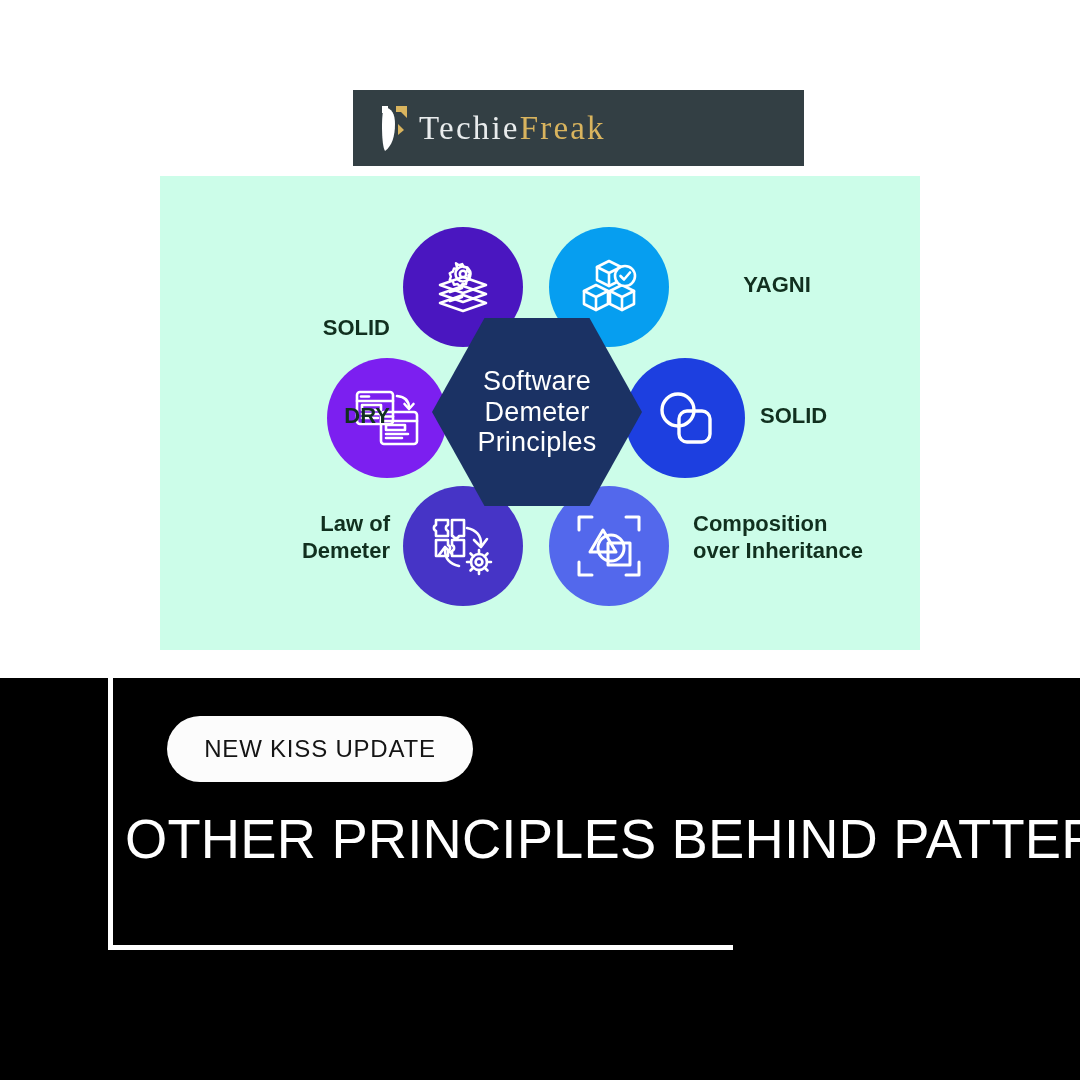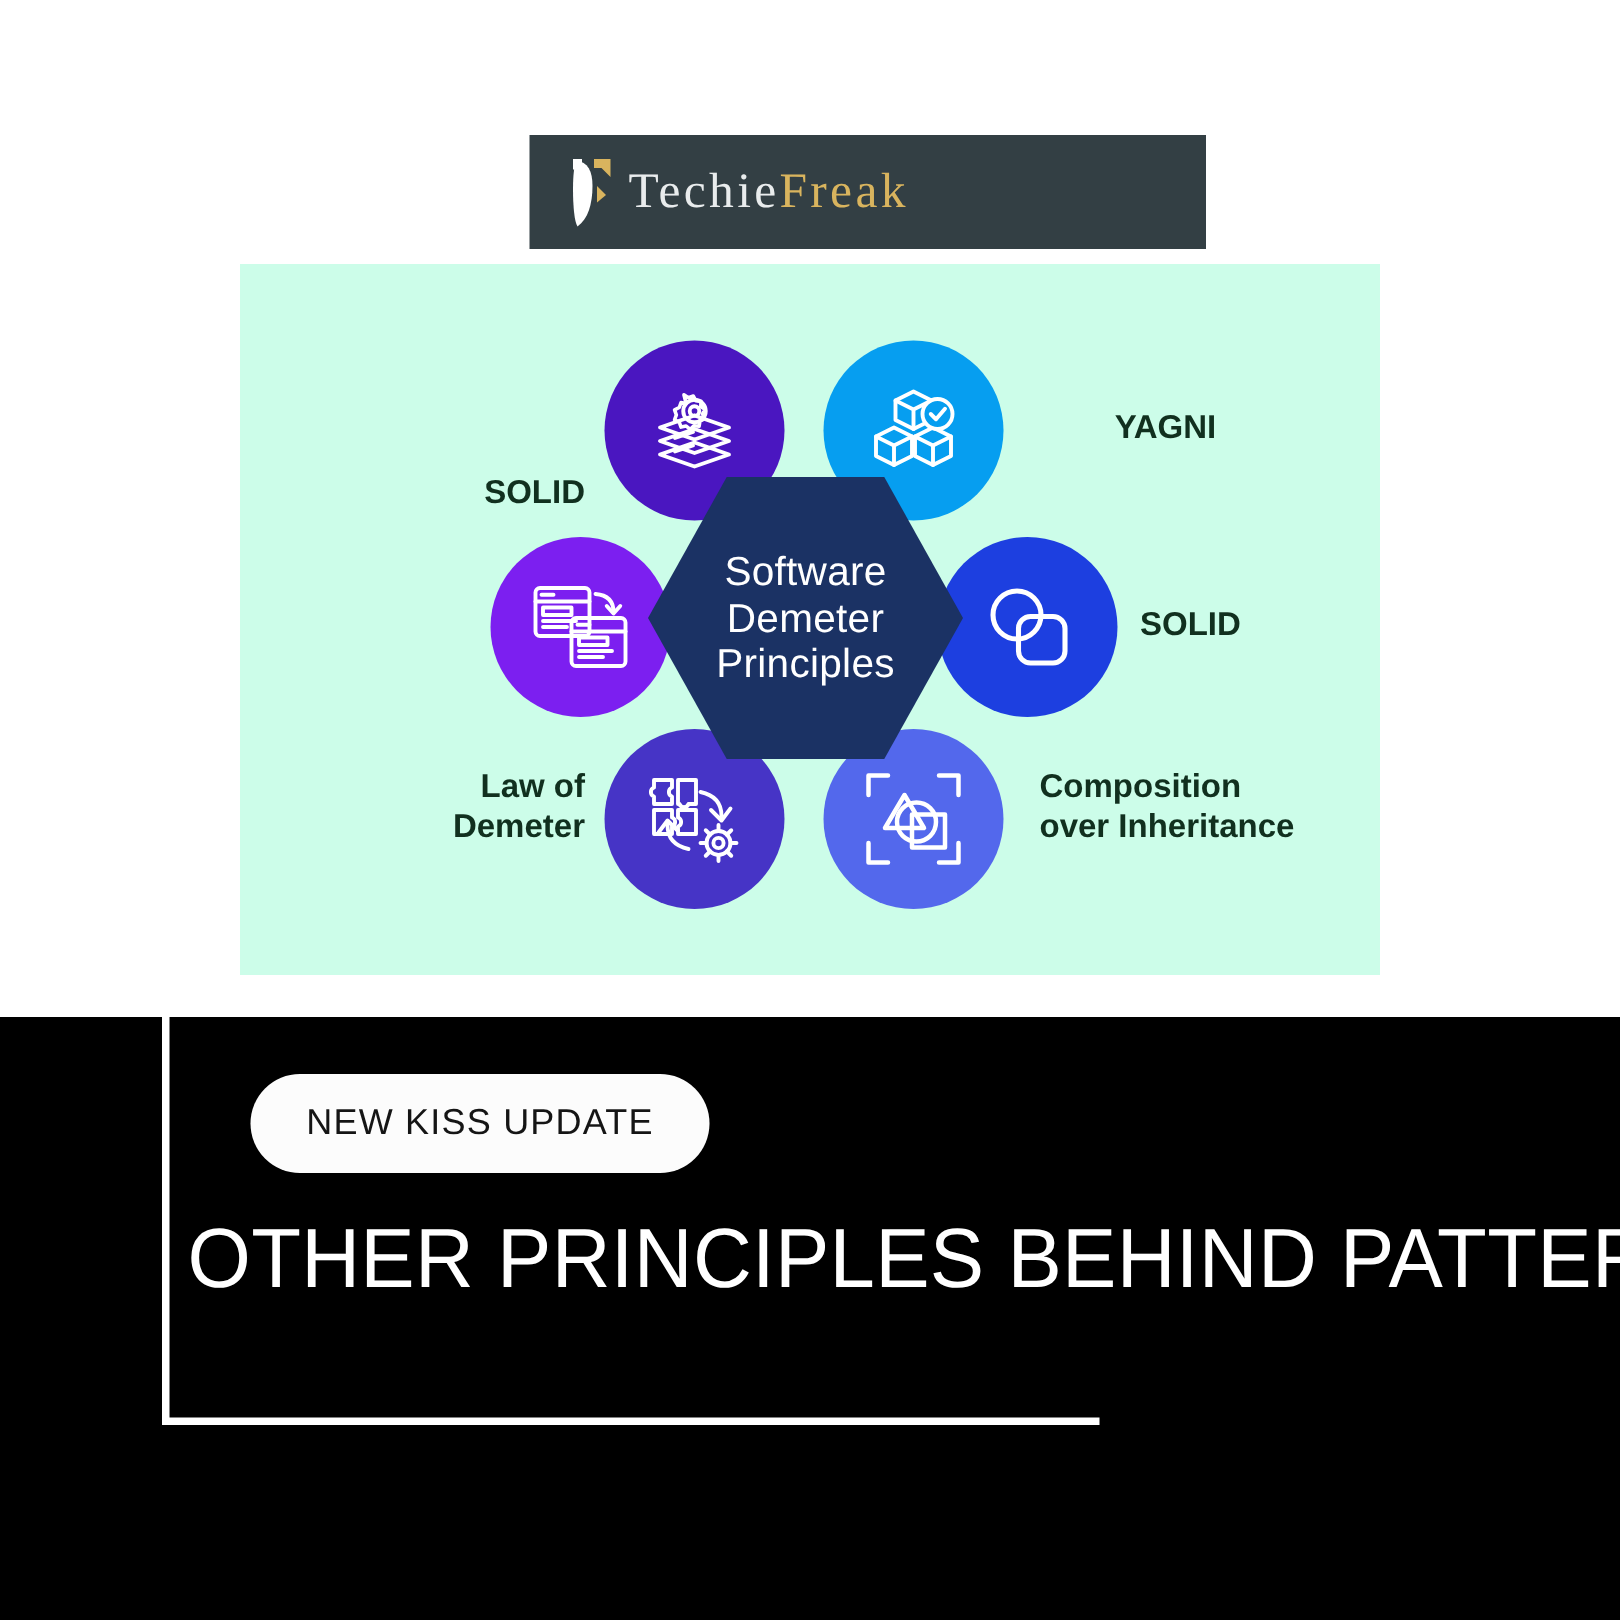--- a/index.html
+++ b/index.html
@@ -273,20 +273,21 @@
     <span>Principles</span>
   </div>
 
   <div class="node-label" id="label-solid">SOLID</div>
   <div class="node-label" id="label-yagni">YAGNI</div>
   <div class="node-label" id="label-kiss">SOLID</div>
   <div class="node-label" id="label-demeter">Law of
 Demeter</div>
   <div class="node-label" id="label-composition">Composition
 over Inheritance</div>
+  <div class="node-label" id="label-dry">DRY</div>
 </div>
 
 <div id="bottom-band"></div>
 <div id="frame-border"></div>
 
 <div id="update-pill">
   <span>NEW KISS UPDATE</span>
 </div>
 
 <div id="headline">OTHER PRINCIPLES BEHIND PATTERNS</div>

